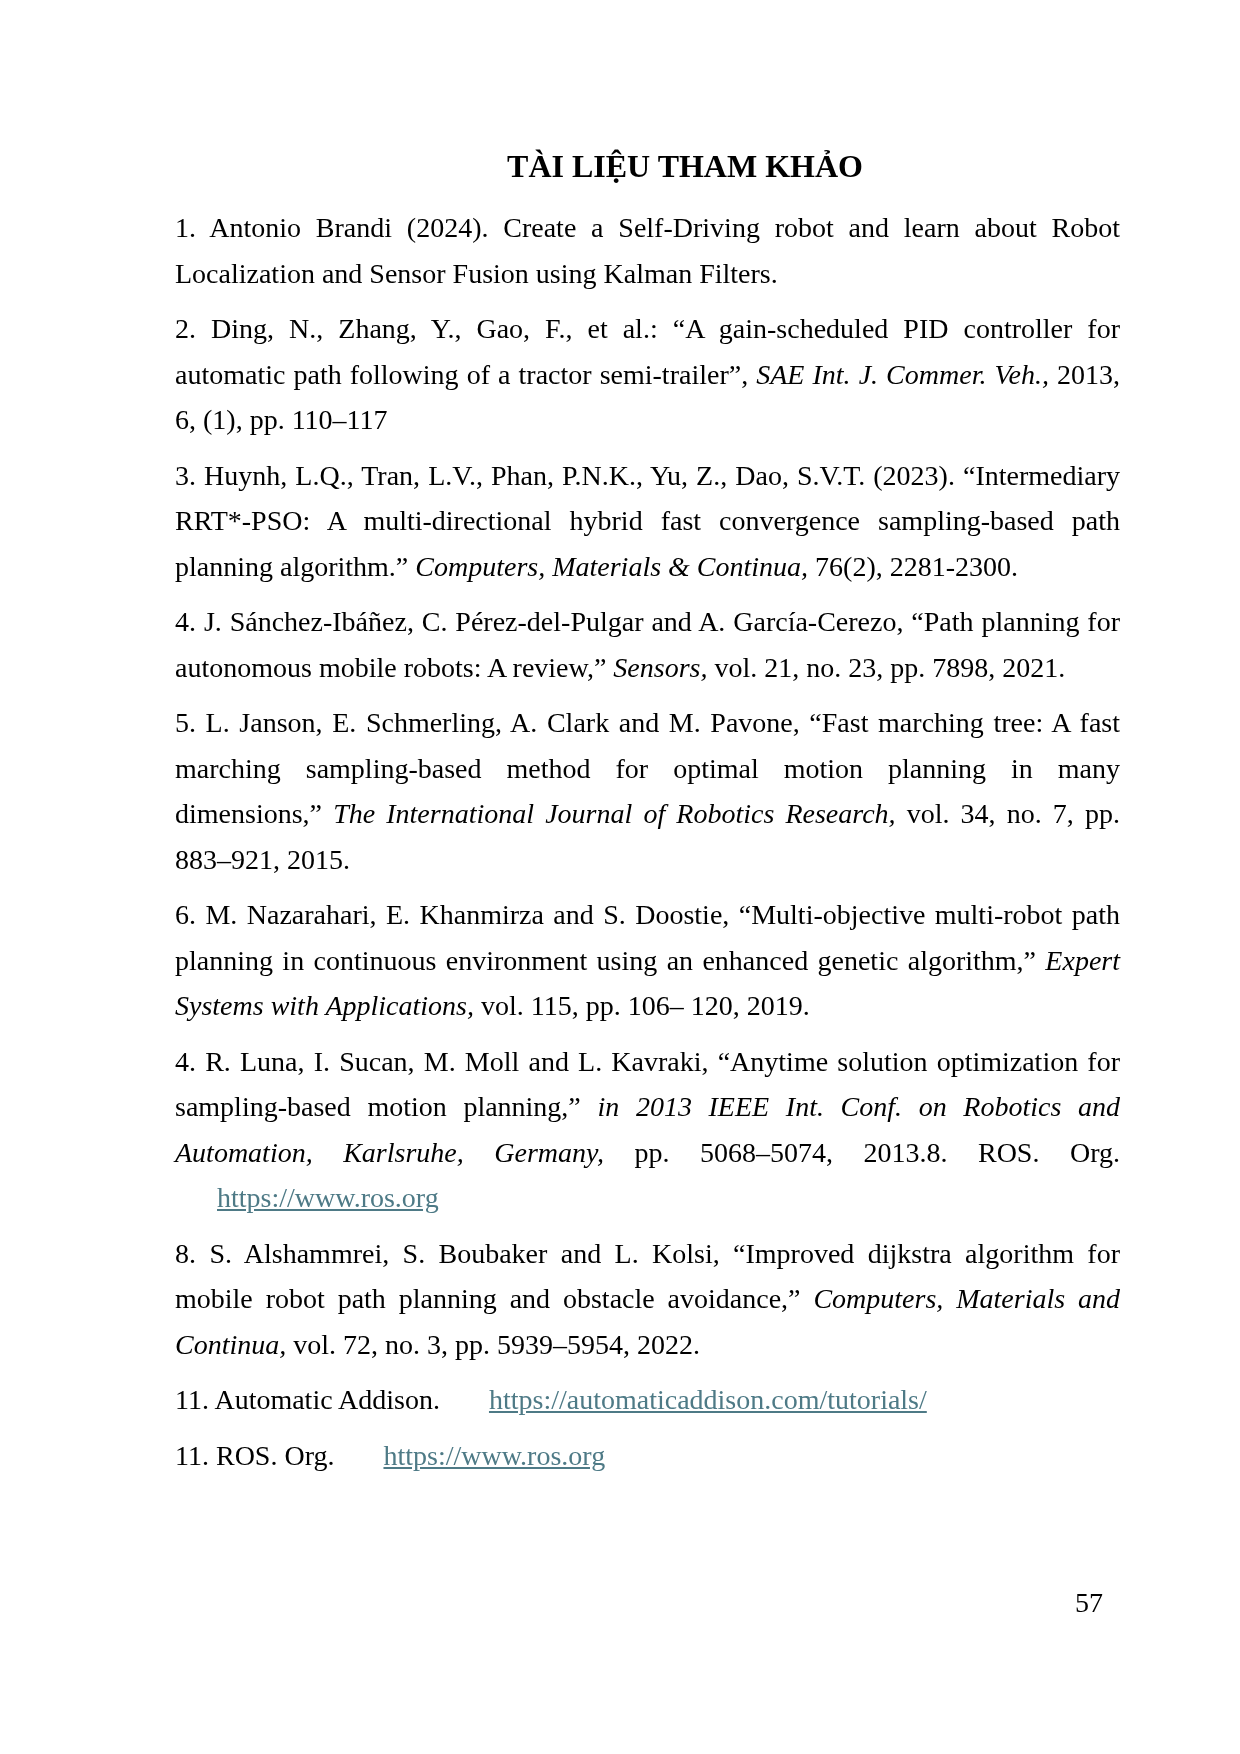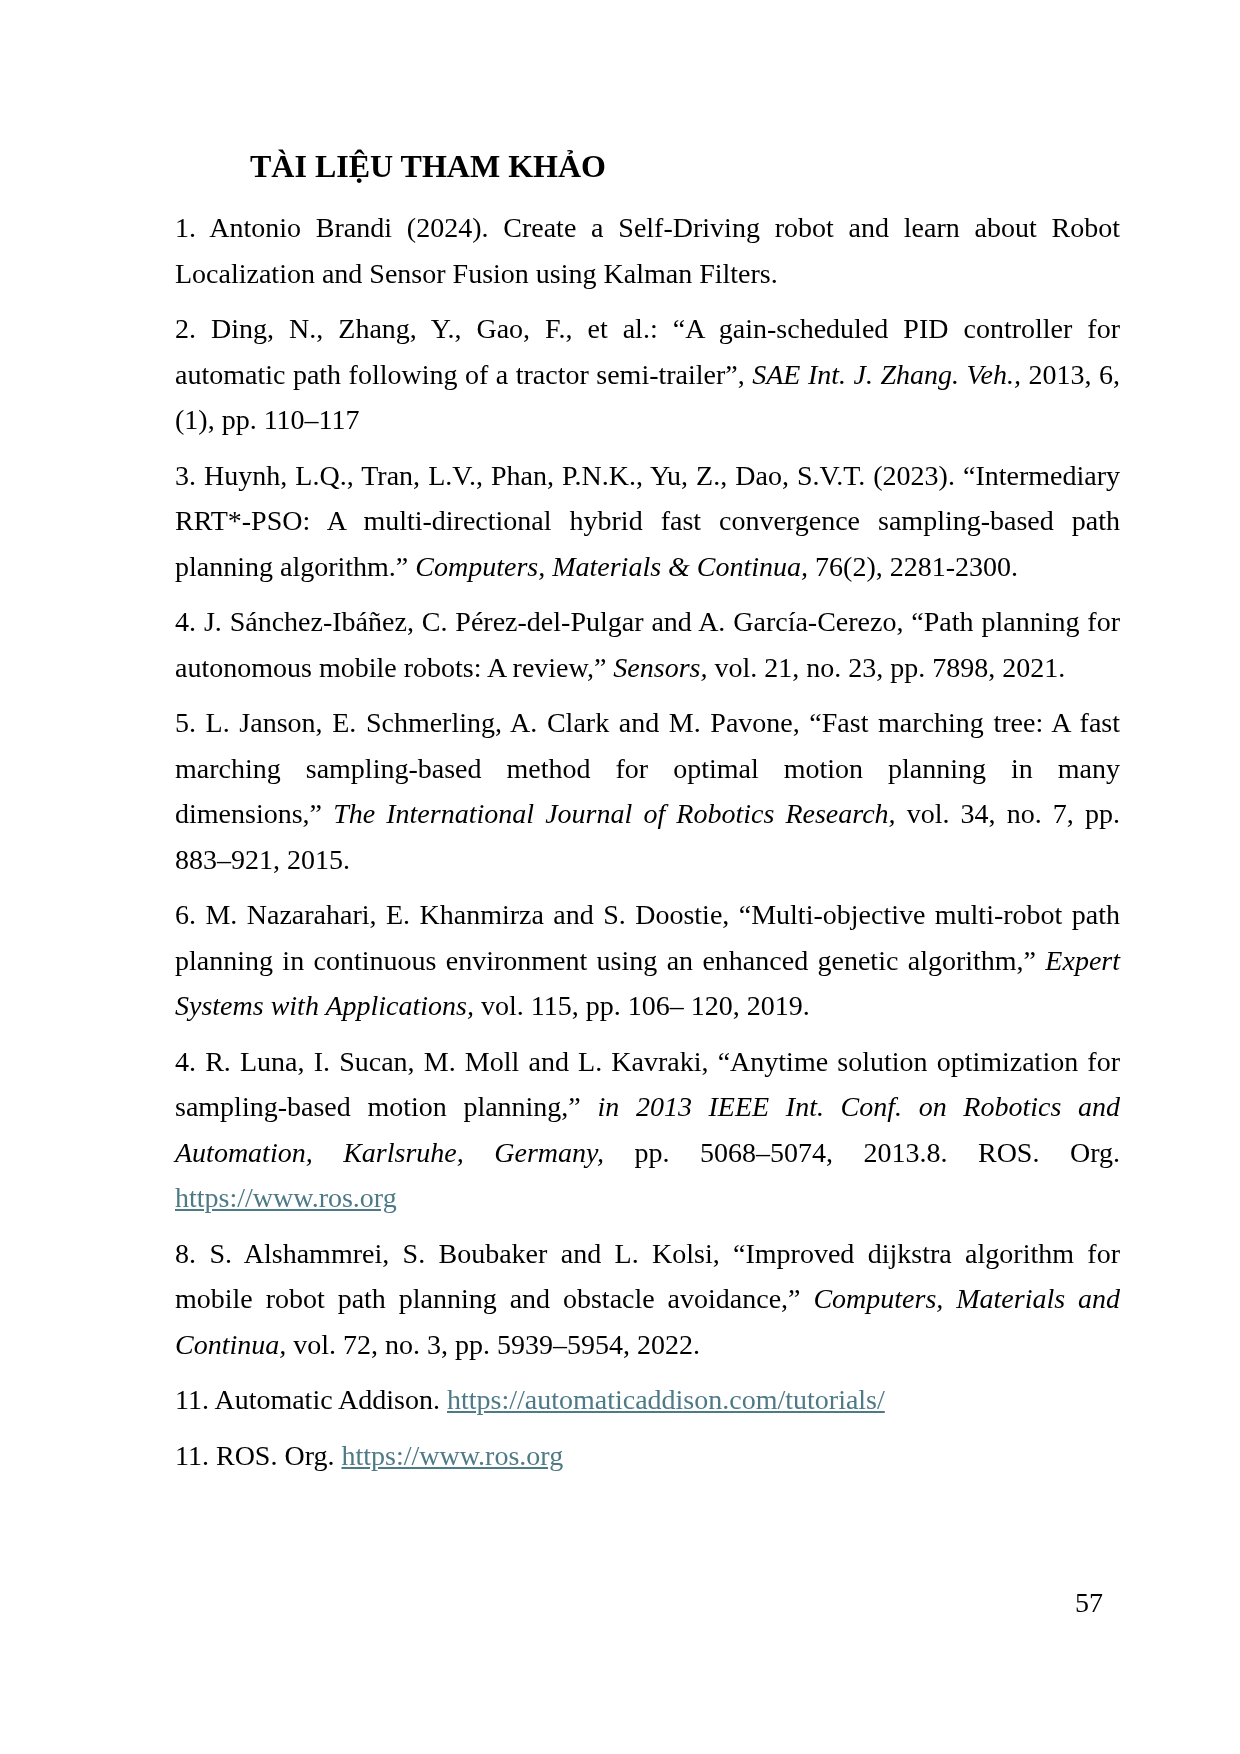--- a/index.html
+++ b/index.html
@@ -18,59 +18,60 @@
     width: 1240px;
     height: 1754px;
     padding: 148px 120px 0 175px;
     background: #ffffff;
   }
   .doc-title {
     font-family: "Liberation Serif", serif;
     font-size: 32px;
     line-height: 37px;
     font-weight: bold;
-    text-align: left;
+    text-align: center;
     text-indent: 75px;
     margin: 0 0 20px 0;
     color: #000;
   }
   .refs { width: 945px; }
   .ref {
     font-size: 28px;
     line-height: 45.5px;
     text-align: justify;
     margin: 0 0 10px 0;
     color: #000;
   }
   .ref .italic { font-style: italic; }
   .ref a.link {
     color: var(--link-color, #4e7a86);
     text-decoration: underline;
     text-decoration-color: var(--link-color, #4e7a86);
     cursor: pointer;
+    margin-left: 42px;
   }
   .page-number {
     position: absolute;
     top: 1587px;
     right: 137px;
     font-size: 28px;
     line-height: 32px;
     color: #000;
     margin-left: 38px;
   }
 </style>
 </head>
 <body>
 
 <div class="page">
   <h1 class="doc-title">TÀI LIỆU THAM KHẢO</h1>
 
   <div class="refs">
       <p class="ref"><span>1. Antonio Brandi (2024). Create a Self-Driving robot and learn about Robot Localization and Sensor Fusion using Kalman Filters.</span></p>
-      <p class="ref"><span>2. Ding, N., Zhang, Y., Gao, F., et al.: “A gain-scheduled PID controller for automatic path following of a tractor semi-trailer”, </span><span class="italic">SAE Int. J. Zhang. Veh., </span><span>2013, 6, (1), pp. 110–117</span></p>
+      <p class="ref"><span>2. Ding, N., Zhang, Y., Gao, F., et al.: “A gain-scheduled PID controller for automatic path following of a tractor semi-trailer”, </span><span class="italic">SAE Int. J. Commer. Veh., </span><span>2013, 6, (1), pp. 110–117</span></p>
       <p class="ref"><span>3. Huynh, L.Q., Tran, L.V., Phan, P.N.K., Yu, Z., Dao, S.V.T. (2023). “Intermediary RRT*-PSO: A multi-directional hybrid fast convergence sampling-based path planning algorithm.” </span><span class="italic">Computers, Materials &amp; Continua, </span><span>76(2), 2281-2300.</span></p>
       <p class="ref"><span>4. J. Sánchez-Ibáñez, C. Pérez-del-Pulgar and A. García-Cerezo, “Path planning for autonomous mobile robots: A review,” </span><span class="italic">Sensors, </span><span>vol. 21, no. 23, pp. 7898, 2021.</span></p>
       <p class="ref"><span>5. L. Janson, E. Schmerling, A. Clark and M. Pavone, “Fast marching tree: A fast marching sampling-based method for optimal motion planning in many dimensions,” </span><span class="italic">The International Journal of Robotics Research, </span><span>vol. 34, no. 7, pp. 883–921, 2015.</span></p>
       <p class="ref"><span>6. M. Nazarahari, E. Khanmirza and S. Doostie, “Multi-objective multi-robot path planning in continuous environment using an enhanced genetic algorithm,” </span><span class="italic">Expert Systems with Applications, </span><span>vol. 115, pp. 106– 120, 2019.</span></p>
       <p class="ref"><span>4. R. Luna, I. Sucan, M. Moll and L. Kavraki, “Anytime solution optimization for sampling-based motion planning,” </span><span class="italic">in 2013 IEEE Int. Conf. on Robotics and Automation, Karlsruhe, Germany, </span><span>pp. 5068–5074, 2013.8. ROS. Org. </span><a class="link" href="#">https://www.ros.org</a></p>
       <p class="ref"><span>8. S. Alshammrei, S. Boubaker and L. Kolsi, “Improved dijkstra algorithm for mobile robot path planning and obstacle avoidance,” </span><span class="italic">Computers, Materials and Continua, </span><span>vol. 72, no. 3, pp. 5939–5954, 2022.</span></p>
       <p class="ref"><span>11. Automatic Addison. </span><a class="link" href="#">https://automaticaddison.com/tutorials/</a></p>
       <p class="ref"><span>11. ROS. Org. </span><a class="link" href="#">https://www.ros.org</a></p>
     </div>
 </div>

